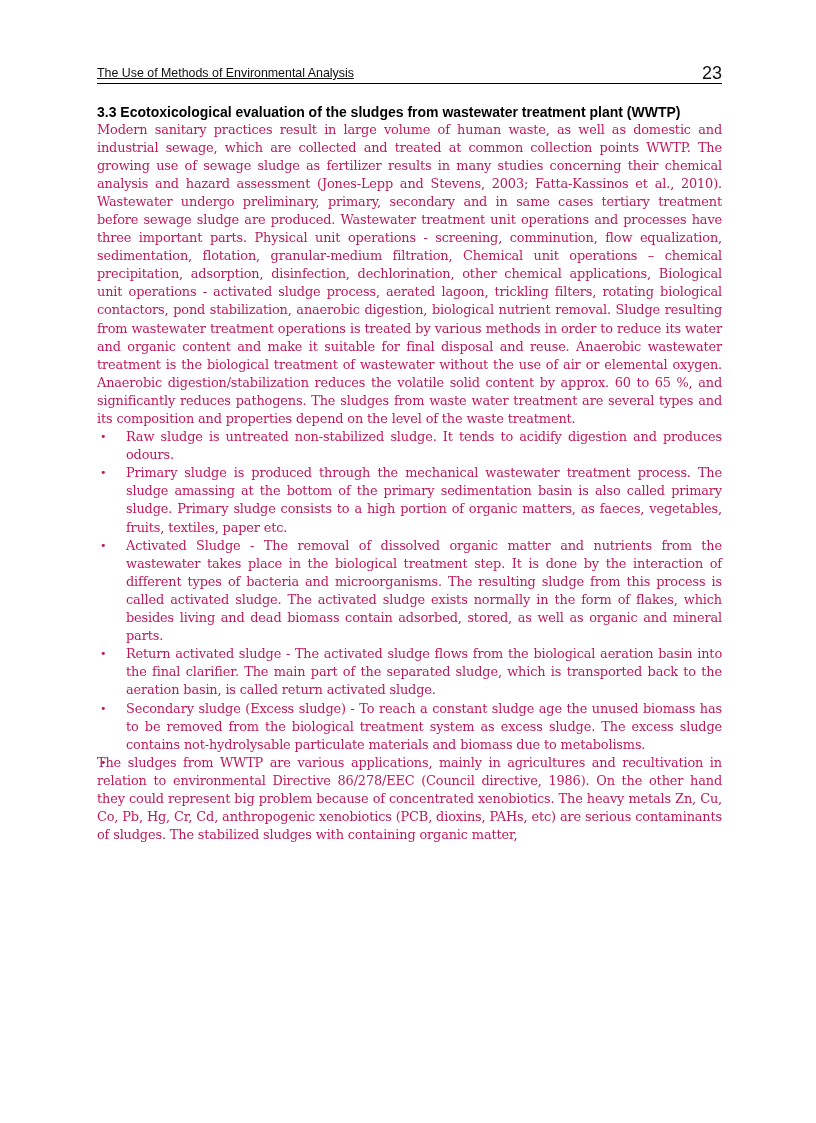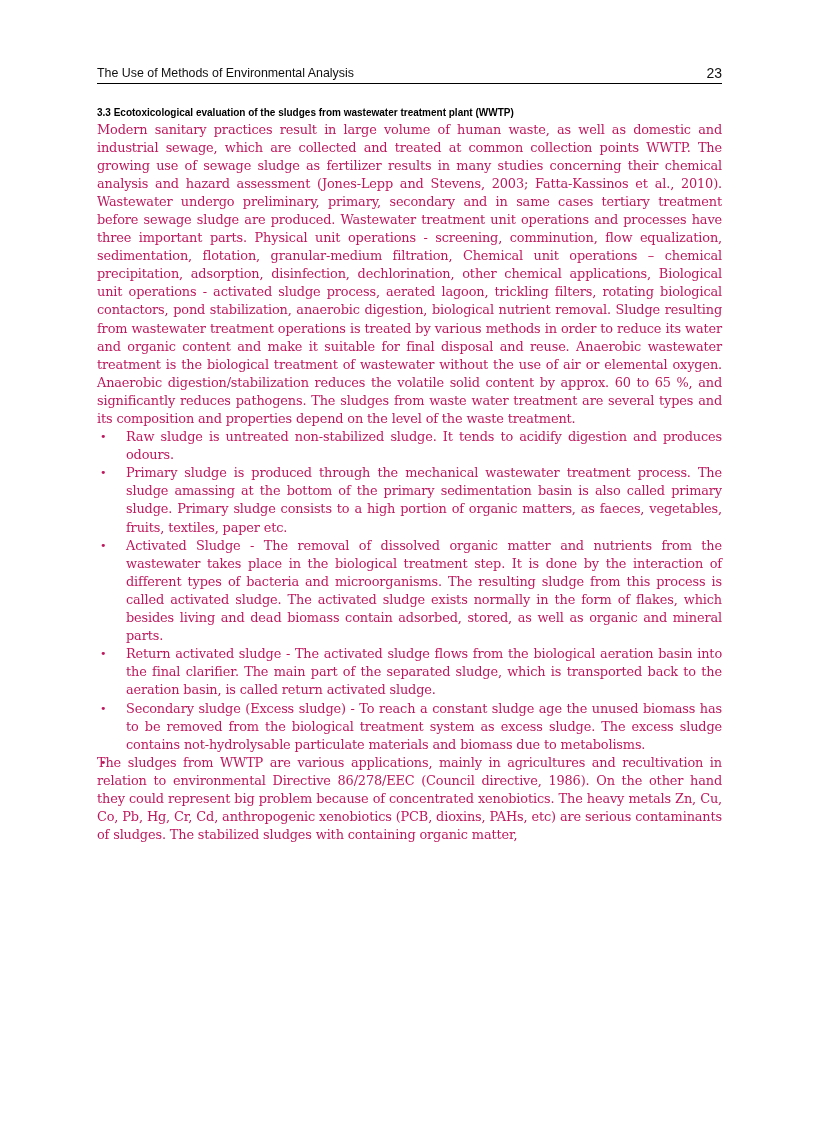--- a/index.html
+++ b/index.html
@@ -1,20 +1,20 @@
 <!DOCTYPE html>
 <html><head>
 <meta charset="utf-8">
 <style>
   html, body { margin:0; padding:0; background:#ffffff; }
   body { width:816px; height:1123px; position:relative; overflow:hidden; }
   .page { position:absolute; left:97px; top:67px; width:625px; }
-  .running-head { font-family:"Liberation Sans", sans-serif; font-size:12.4px; line-height:13.5px; color:#111; position:relative; border-bottom:1.5px solid #000; padding-bottom:2px; }
-  .running-head .pnum { position:absolute; right:0; bottom:2px; font-size:14px; }
-  .section-title { font-family:"Liberation Sans", sans-serif; font-weight:bold; font-size:10px; line-height:17px; margin-top:20px; color:#000; }
+  .running-head { font-family:"Liberation Sans", sans-serif; font-size:12.4px; line-height:13.5px; color:#111; position:relative; border-bottom:1.5px solid #000; padding-bottom:2px;text-decoration:underline; }
+  .running-head .pnum { position:absolute; right:0; bottom:2px; font-size:18px; }
+  .section-title { font-family:"Liberation Sans", sans-serif; font-weight:bold; font-size:14px; line-height:17px; margin-top:20px; color:#000; }
   .body-text { font-family:"DejaVu Serif", "Liberation Serif", serif; font-size:12.9px; line-height:18.1px; color:#be185d; text-align:justify; letter-spacing:-0.15px; }
   .body-text p { margin:0; }
   ul.bullets { list-style:none; margin:0; padding:0; }
   ul.bullets li { position:relative; padding-left:29px; }
   ul.bullets li .dot { position:absolute; left:3px; top:0; font-family:"DejaVu Sans", sans-serif; font-size:11px; }
 </style>
 </head>
 <body>
 
 <div class="page">

